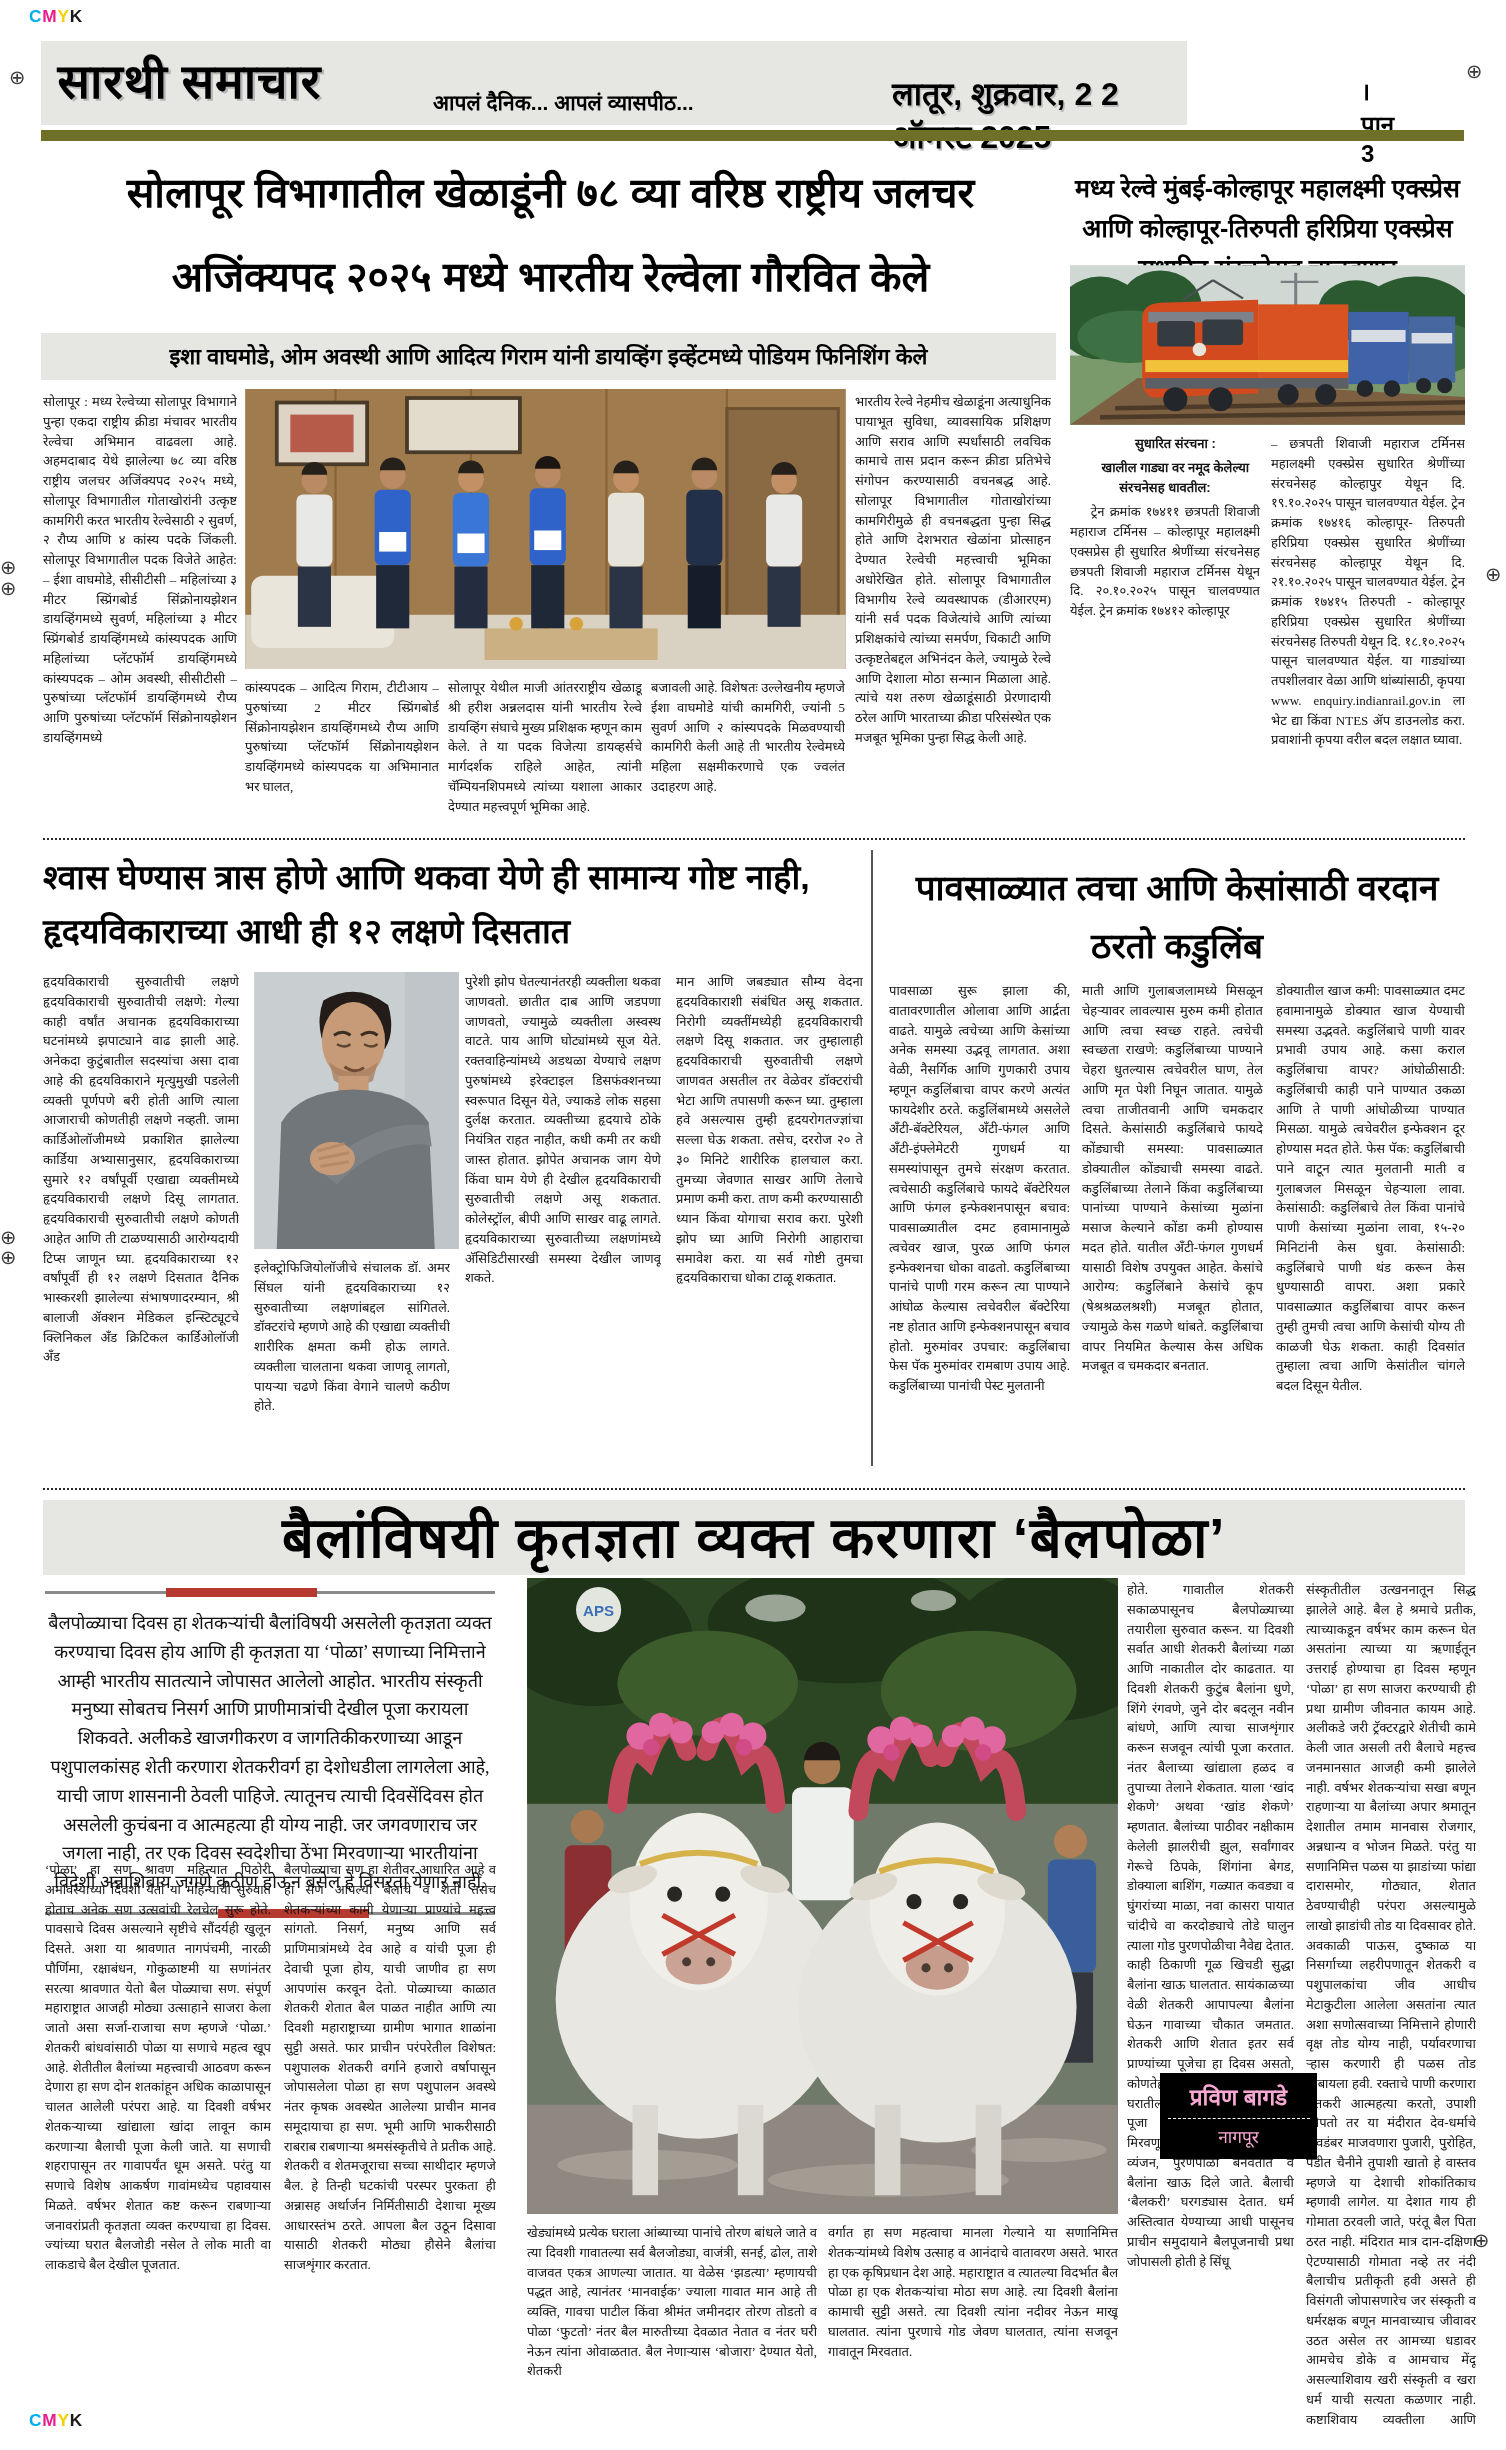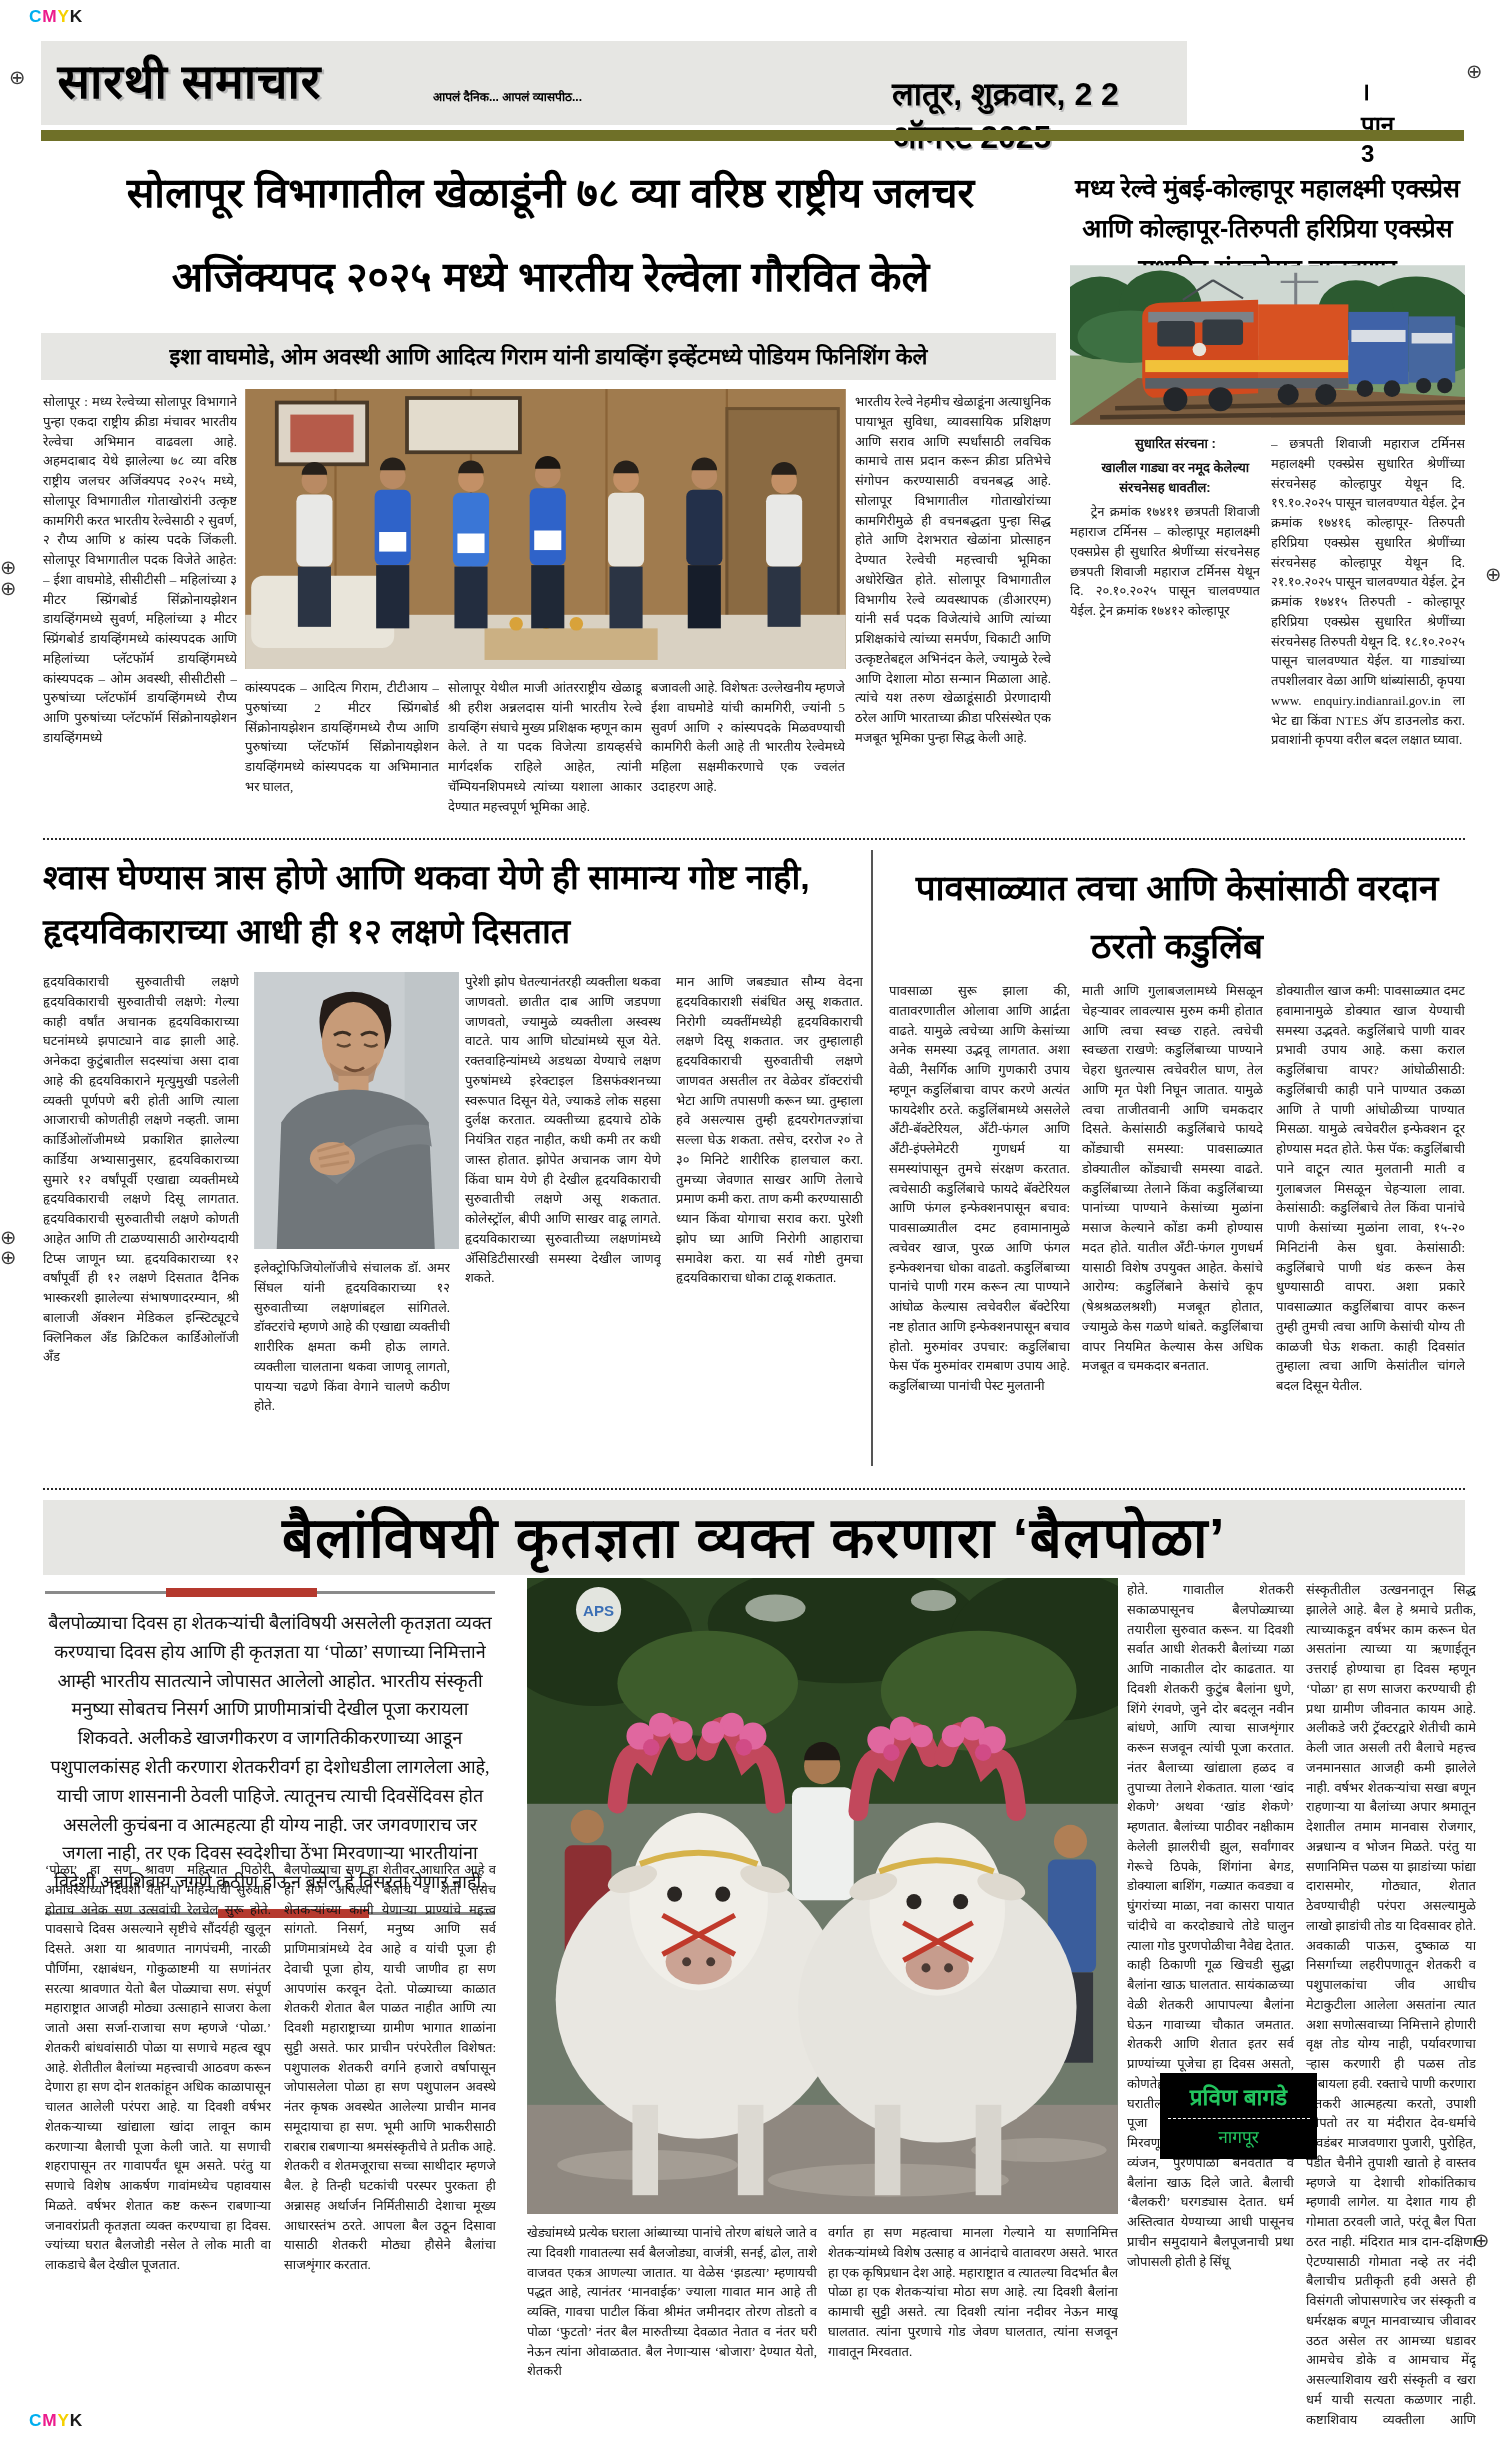--- a/index.html
+++ b/index.html
@@ -13,21 +13,21 @@
   .hl{font-family:"Liberation Sans","DejaVu Sans",sans-serif;font-weight:bold;color:#000;}
   .dotted{border-top:2.3px dotted #2a2a2a;height:0;}
   .vrule{width:1.5px;background:#555;}
   .regmark{position:absolute;color:#3a3a3a;font-size:19.6px;font-family:"DejaVu Sans",sans-serif;}
   .cmyk{position:absolute;font-family:"Liberation Sans","DejaVu Sans",sans-serif;
         font-weight:bold;font-size:17.3px;letter-spacing:0.8px;}
   .cmyk .c{color:#00aeef}.cmyk .m{color:#ec1c8d}.cmyk .y{color:#f5d000}.cmyk .k{color:#1a1a1a}
   .rail-sub{font-weight:bold;text-align:center;text-indent:0;font-family:"Liberation Sans",sans-serif;}
   .rule-grayred{position:relative;height:3px;background:#8a8a8a;}
   .rule-grayred .redseg{position:absolute;top:-3px;height:9px;background:#b5392e;}
-  .byline-box{position:absolute;background:#000;color:#22c55e;text-align:center;
+  .byline-box{position:absolute;background:#000;color:#f9a8d4;text-align:center;
               font-family:"Liberation Sans","DejaVu Sans",sans-serif;z-index:5;padding-top:7.5px;}
   .byline-box .nm{font-size:22.6px;font-weight:bold;}
   .byline-box .dash{border-top:1.5px dashed #fff;margin:6px 7.5px;}
   .byline-box .ct{font-size:17.3px;}
   svg{display:block;}
 </style>
 </head>
 <body>
 
 <div class="cmyk" style="left:29px;top:6px;"><span class="c">C</span><span class="m">M</span><span class="y">Y</span><span class="k">K</span></div>
@@ -36,21 +36,21 @@
 <span class="regmark" style="left:1466px;top:60px;">⊕</span>
 <span class="regmark" style="left:0px;top:556px;">⊕</span>
 <span class="regmark" style="left:0px;top:577px;">⊕</span>
 <span class="regmark" style="left:1485px;top:563px;">⊕</span>
 <span class="regmark" style="left:0px;top:1226px;">⊕</span>
 <span class="regmark" style="left:0px;top:1246px;">⊕</span>
 <span class="regmark" style="left:1473px;top:2229px;">⊕</span>
 
 <div class="abs band" style="left:41px;top:41px;width:1146px;height:84px;">
   <span class="abs hl" style="left:16.6px;top:6px;font-size:48px;letter-spacing:0.8px;text-shadow:2.3px 2.3px 0 #b5b5b5;">सारथी समाचार</span>
-  <span class="abs hl" style="left:392px;top:47px;font-size:12px;">आपलं दैनिक... आपलं व्यासपीठ...</span>
+  <span class="abs hl" style="left:392px;top:47px;font-size:21px;">आपलं दैनिक... आपलं व्यासपीठ...</span>
   <span class="abs hl" style="left:851px;top:30px;font-size:32px;text-shadow:1.5px 1.5px 0 #bdbdbd;">लातूर, शुक्रवार, 2 2  ऑगस्ट  2025</span>
   <span class="abs hl" style="left:1320px;top:33px;font-size:24px;">। पान 3</span>
 </div>
 <div class="abs" style="left:41px;top:130px;width:1423px;height:11.3px;background:#6f7028;"></div>
 
 <div class="abs hl" style="left:44px;top:151px;width:1013px;font-size:41px;line-height:2.05;text-align:center;">सोलापूर विभागातील खेळाडूंनी ७८ व्या वरिष्ठ राष्ट्रीय जलचर अजिंक्यपद २०२५ मध्ये भारतीय रेल्वेला गौरवित केले</div>
 <div class="abs band hl" style="left:41px;top:333px;width:1015px;height:47px;font-size:22px;line-height:47px;text-align:center;">इशा वाघमोडे, ओम अवस्थी आणि आदित्य गिराम यांनी डायव्हिंग इव्हेंटमध्ये पोडियम फिनिशिंग केले</div>
 
 <div class="col" style="left:43px;top:392px;width:194px;height:441px;">सोलापूर : मध्य रेल्वेच्या सोलापूर विभागाने पुन्हा एकदा राष्ट्रीय क्रीडा मंचावर भारतीय रेल्वेचा अभिमान वाढवला आहे. अहमदाबाद येथे झालेल्या ७८ व्या वरिष्ठ राष्ट्रीय जलचर अजिंक्यपद २०२५ मध्ये, सोलापूर विभागातील गोताखोरांनी उत्कृष्ट कामगिरी करत भारतीय रेल्वेसाठी २ सुवर्ण, २ रौप्य आणि ४ कांस्य पदके जिंकली. सोलापूर विभागातील पदक विजेते आहेत: – ईशा वाघमोडे, सीसीटीसी – महिलांच्या ३ मीटर स्प्रिंगबोर्ड सिंक्रोनायझेशन डायव्हिंगमध्ये सुवर्ण, महिलांच्या ३ मीटर स्प्रिंगबोर्ड डायव्हिंगमध्ये कांस्यपदक आणि महिलांच्या प्लॅटफॉर्म डायव्हिंगमध्ये कांस्यपदक – ओम अवस्थी, सीसीटीसी – पुरुषांच्या प्लॅटफॉर्म डायव्हिंगमध्ये रौप्य आणि पुरुषांच्या प्लॅटफॉर्म सिंक्रोनायझेशन डायव्हिंगमध्ये</div>
 

